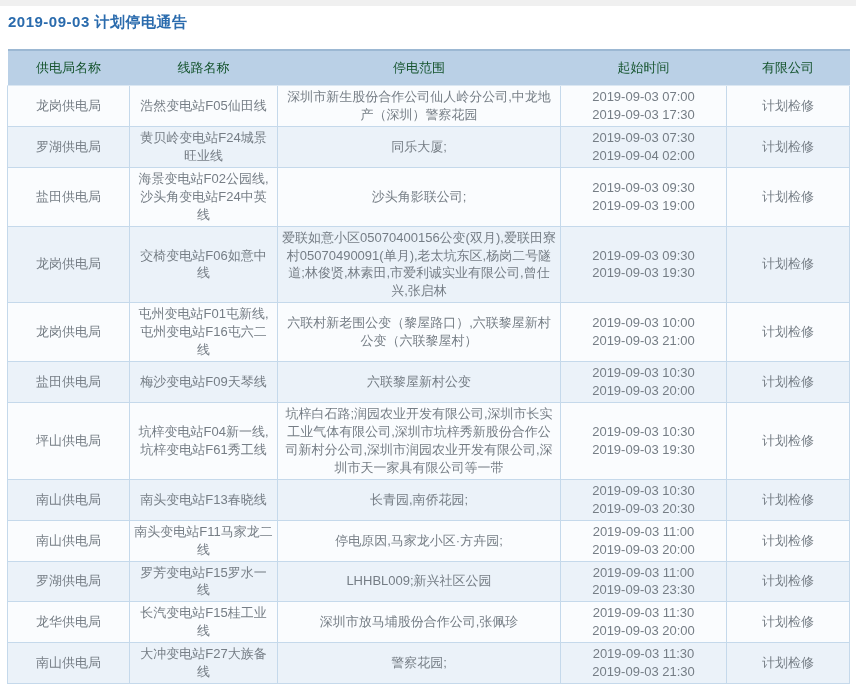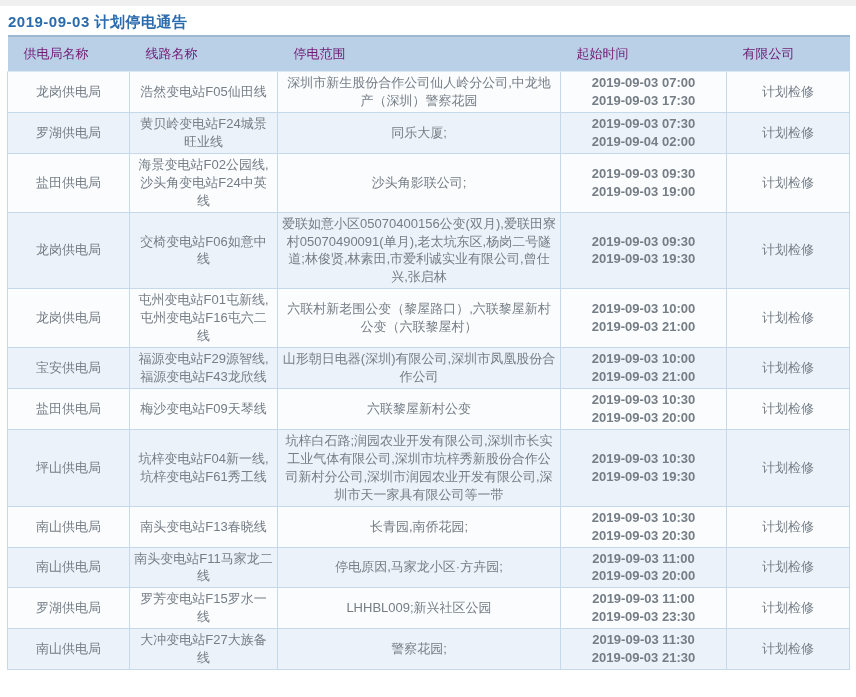--- a/index.html
+++ b/index.html
@@ -10,52 +10,52 @@
   }
   .top-strip {
     width: 100%;
     height: 6px;
     background: #f0f0f0;
   }
   .page-title {
     color: #2a6bad;
     font-size: 15px;
     font-weight: bold;
-    margin: 7px 0 3px 8px;
+    margin: 7px 0 17px 8px;
     letter-spacing: 0.5px;
   }
   table.outage {
     width: 842px;
     margin-left: 7px;
     border-collapse: collapse;
     table-layout: fixed;
     font-size: 13px;
   }
   table.outage thead th {
     background: #bad0e6;
-    color: #701a75;
+    color: #14532d;
     font-weight: normal;
     font-size: 13px;
-    padding: 8px 16px;
+    padding: 8px 6px;
     border-top: 2px solid #9cb8d3;
     border-bottom: 1px solid #dbe7f2;
-    text-align: left;
+    text-align: center;
   }
   table.outage td {
     border: 1px solid #c5d9eb;
     color: #757d85;
     text-align: center;
     vertical-align: middle;
     padding: 2px 4px;
     line-height: 1.38;
     word-break: break-all;
   }
   table.outage tbody tr:nth-child(odd)  { background: #fafcfe; }
   table.outage tbody tr:nth-child(even) { background: #ebf2f9; }
-  .time-line { white-space: nowrap; font-weight: bold; }
+  .time-line { white-space: nowrap; }
 </style>
 </head>
 <body>
 
 <div class="top-strip"></div>
 
 <h1 class="page-title">2019-09-03 计划停电通告</h1>
 
 <table class="outage">
   <colgroup>
@@ -119,30 +119,20 @@
         <td>龙岗供电局</td>
         <td>屯州变电站F01屯新线,屯州变电站F16屯六二线</td>
         <td>六联村新老围公变（黎屋路口）,六联黎屋新村公变（六联黎屋村）</td>
         <td>
           <div class="time-line">2019-09-03 10:00</div>
           <div class="time-line">2019-09-03 21:00</div>
         </td>
         <td>计划检修</td>
       </tr>
       <tr>
-        <td>宝安供电局</td>
-        <td>福源变电站F29源智线,福源变电站F43龙欣线</td>
-        <td>山形朝日电器(深圳)有限公司,深圳市凤凰股份合作公司</td>
-        <td>
-          <div class="time-line">2019-09-03 10:00</div>
-          <div class="time-line">2019-09-03 21:00</div>
-        </td>
-        <td>计划检修</td>
-      </tr>
-      <tr>
         <td>盐田供电局</td>
         <td>梅沙变电站F09天琴线</td>
         <td>六联黎屋新村公变</td>
         <td>
           <div class="time-line">2019-09-03 10:30</div>
           <div class="time-line">2019-09-03 20:00</div>
         </td>
         <td>计划检修</td>
       </tr>
       <tr>
@@ -179,20 +169,30 @@
         <td>罗湖供电局</td>
         <td>罗芳变电站F15罗水一线</td>
         <td>LHHBL009;新兴社区公园</td>
         <td>
           <div class="time-line">2019-09-03 11:00</div>
           <div class="time-line">2019-09-03 23:30</div>
         </td>
         <td>计划检修</td>
       </tr>
       <tr>
+        <td>龙华供电局</td>
+        <td>长汽变电站F15桂工业线</td>
+        <td>深圳市放马埔股份合作公司,张佩珍</td>
+        <td>
+          <div class="time-line">2019-09-03 11:30</div>
+          <div class="time-line">2019-09-03 20:00</div>
+        </td>
+        <td>计划检修</td>
+      </tr>
+      <tr>
         <td>南山供电局</td>
         <td>大冲变电站F27大族备线</td>
         <td>警察花园;</td>
         <td>
           <div class="time-line">2019-09-03 11:30</div>
           <div class="time-line">2019-09-03 21:30</div>
         </td>
         <td>计划检修</td>
       </tr>
     </tbody>

